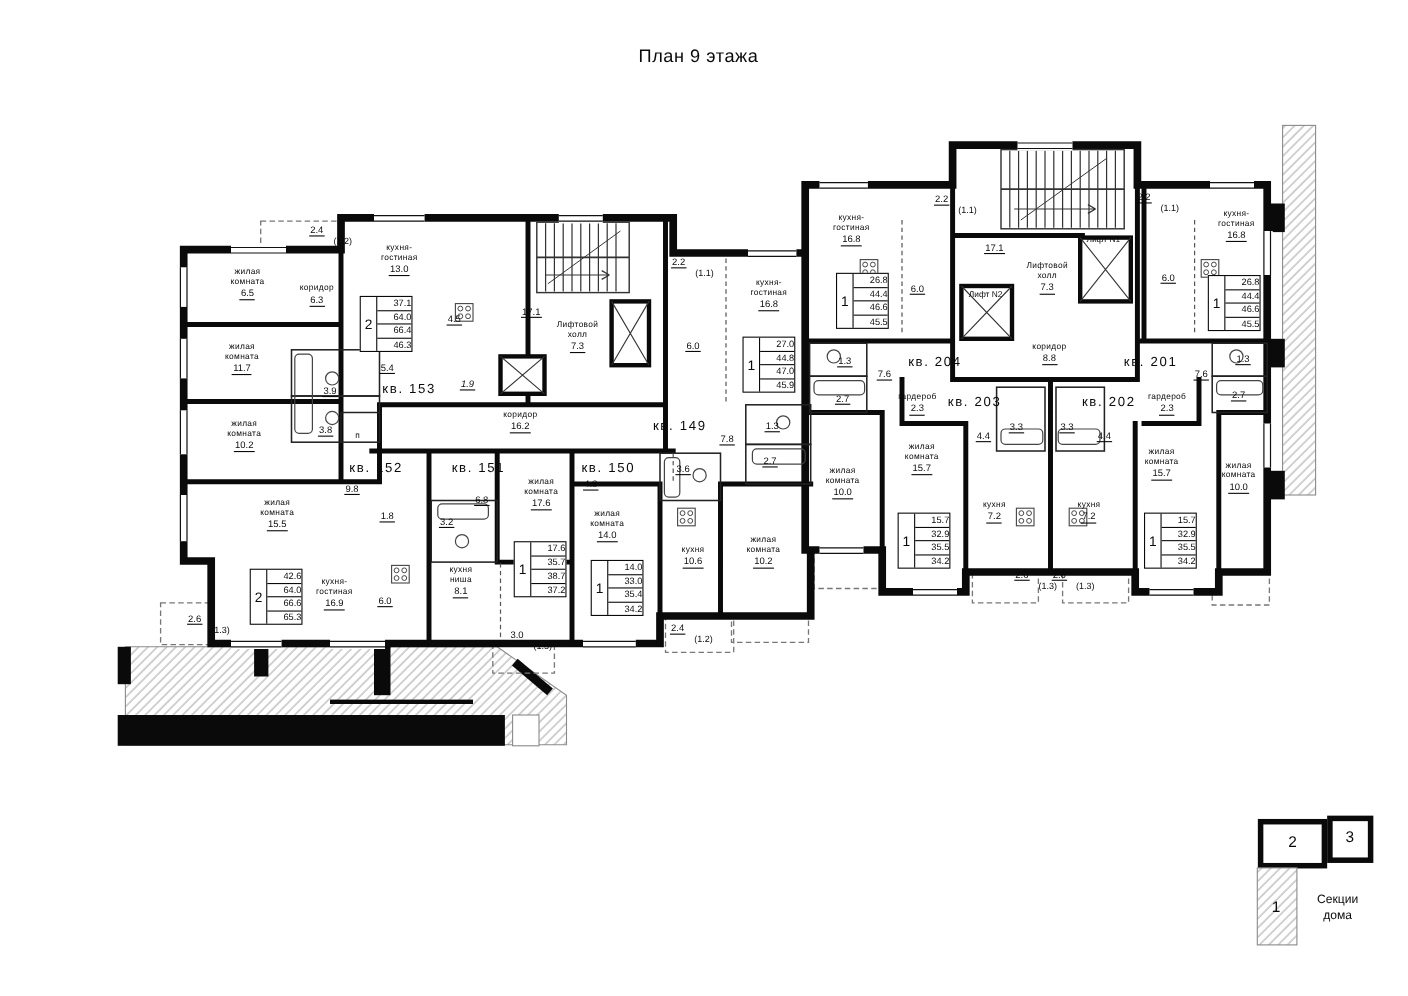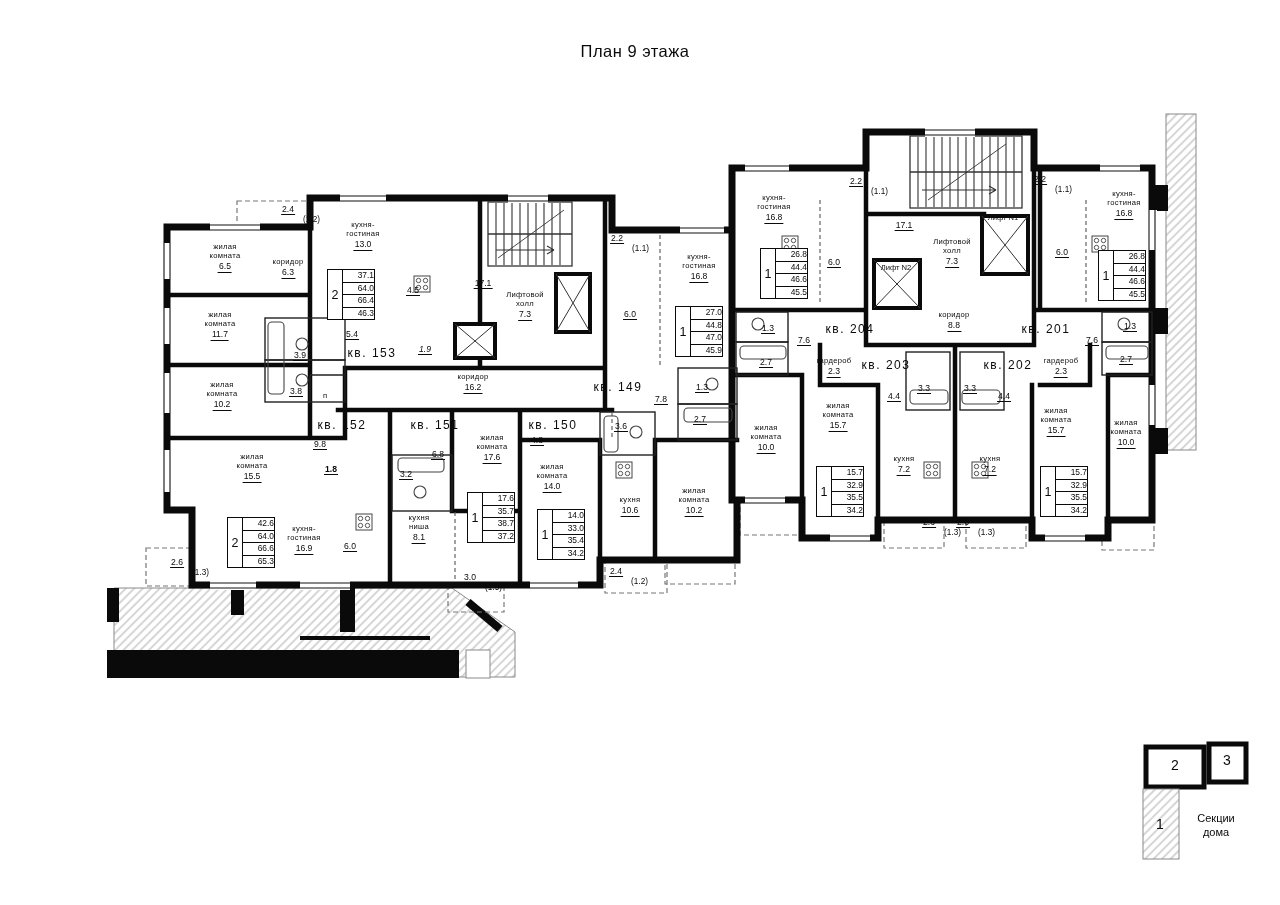--- a/index.html
+++ b/index.html
@@ -279,21 +279,21 @@
         <div class="nm">кв. 152</div>
       </div>
       <div class="lbl k-room" style="left: 320px; top: 438px; text-align: right;">
         <div><span class="area">9.8</span></div>
       </div>
       <div class="lbl k-room" style="left: 252px; top: 453px;">
         <div class="nm">жилая</div>
         <div class="nm">комната</div>
         <div><span class="area">15.5</span></div>
       </div>
-      <div class="lbl k-room" style="left: 331px; top: 463px; font-weight: bold;">
+      <div class="lbl k-room" style="left: 352px; top: 463px;">
         <div><span class="area">1.8</span></div>
       </div>
       <div class="lbl k-room" style="left: 304px; top: 525px;">
         <div class="nm">кухня-</div>
         <div class="nm">гостиная</div>
         <div><span class="area">16.9</span></div>
       </div>
       <div class="lbl k-room" style="left: 350px; top: 540px;">
         <div><span class="area">6.0</span></div>
       </div>

